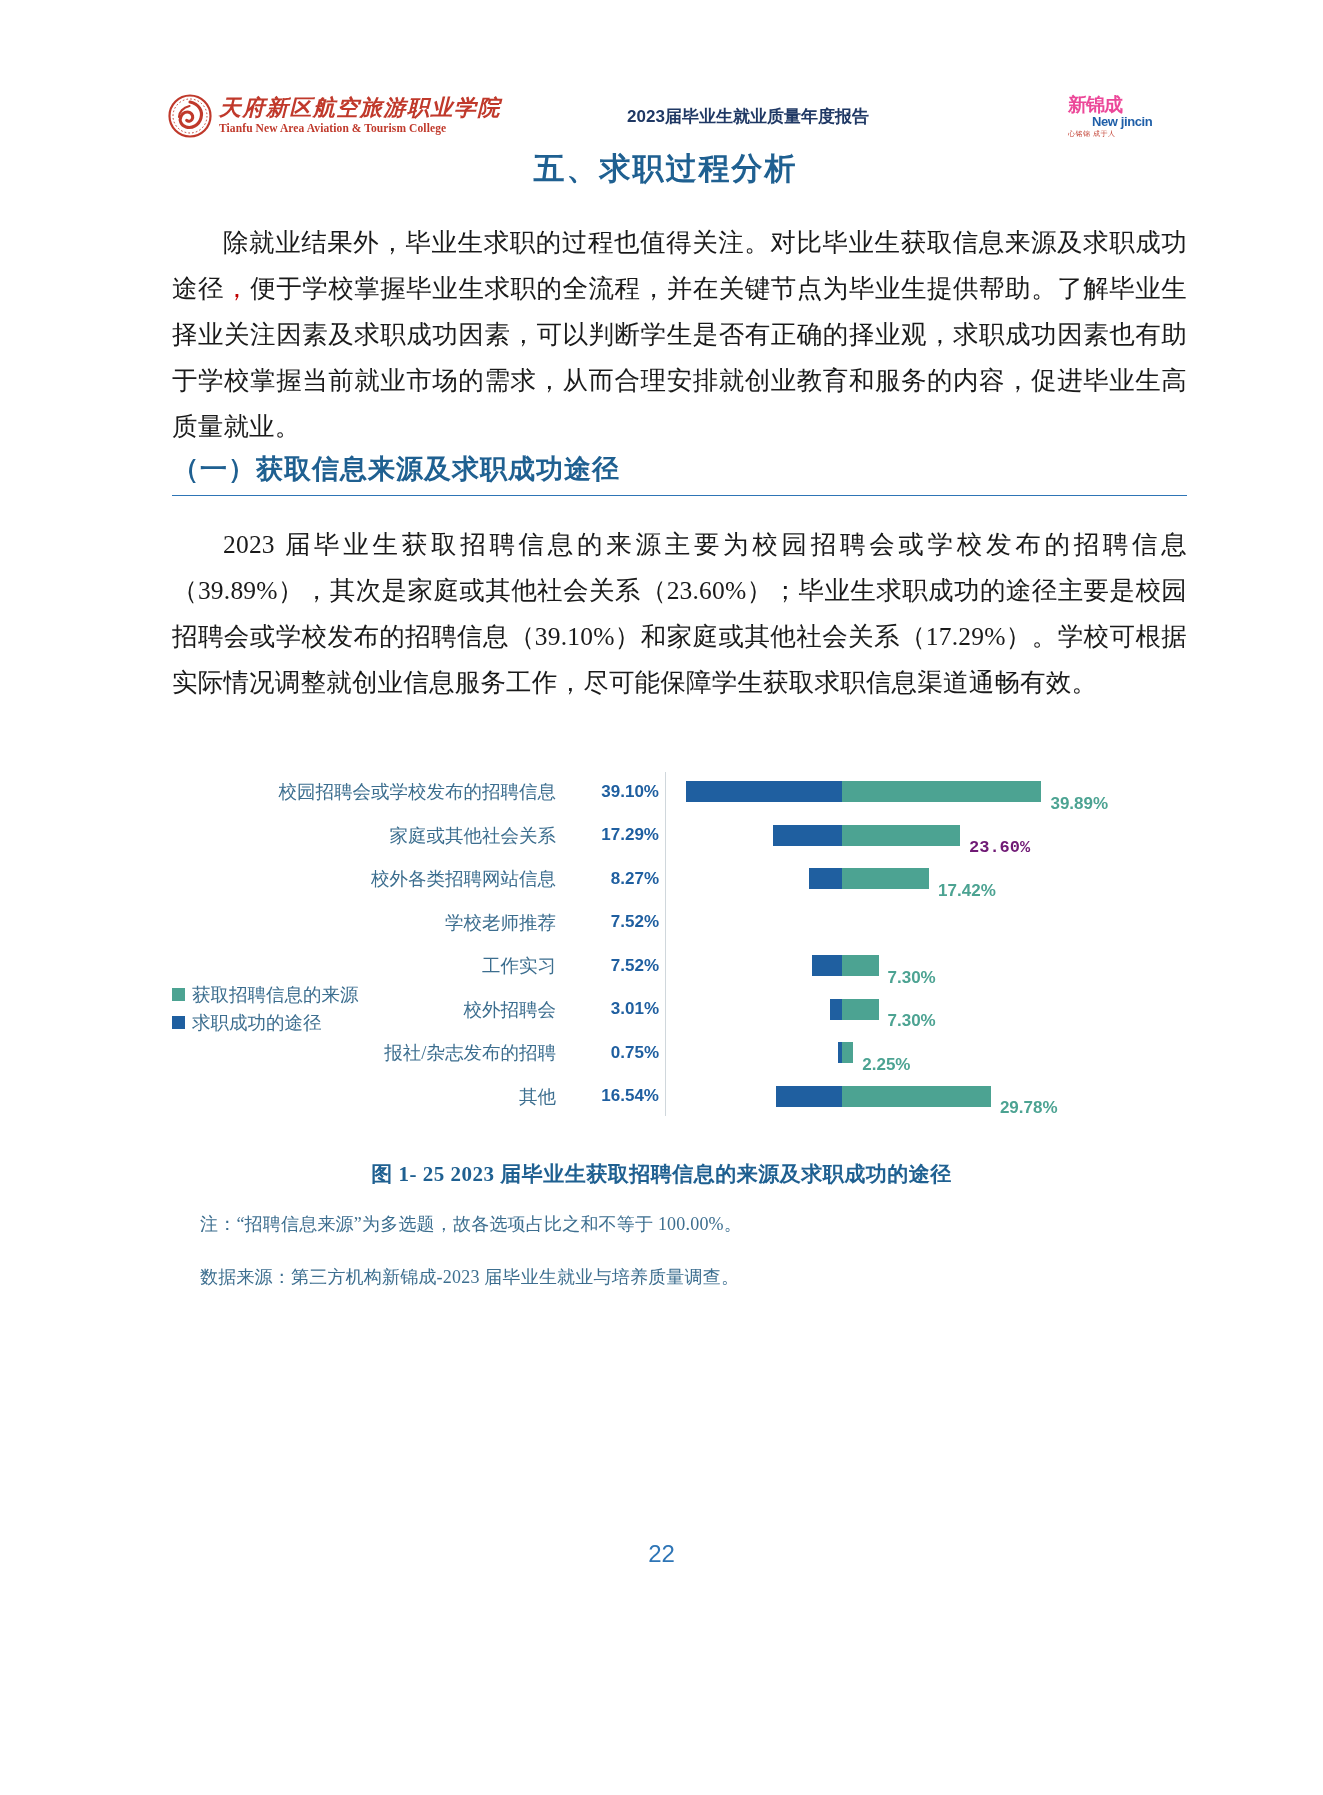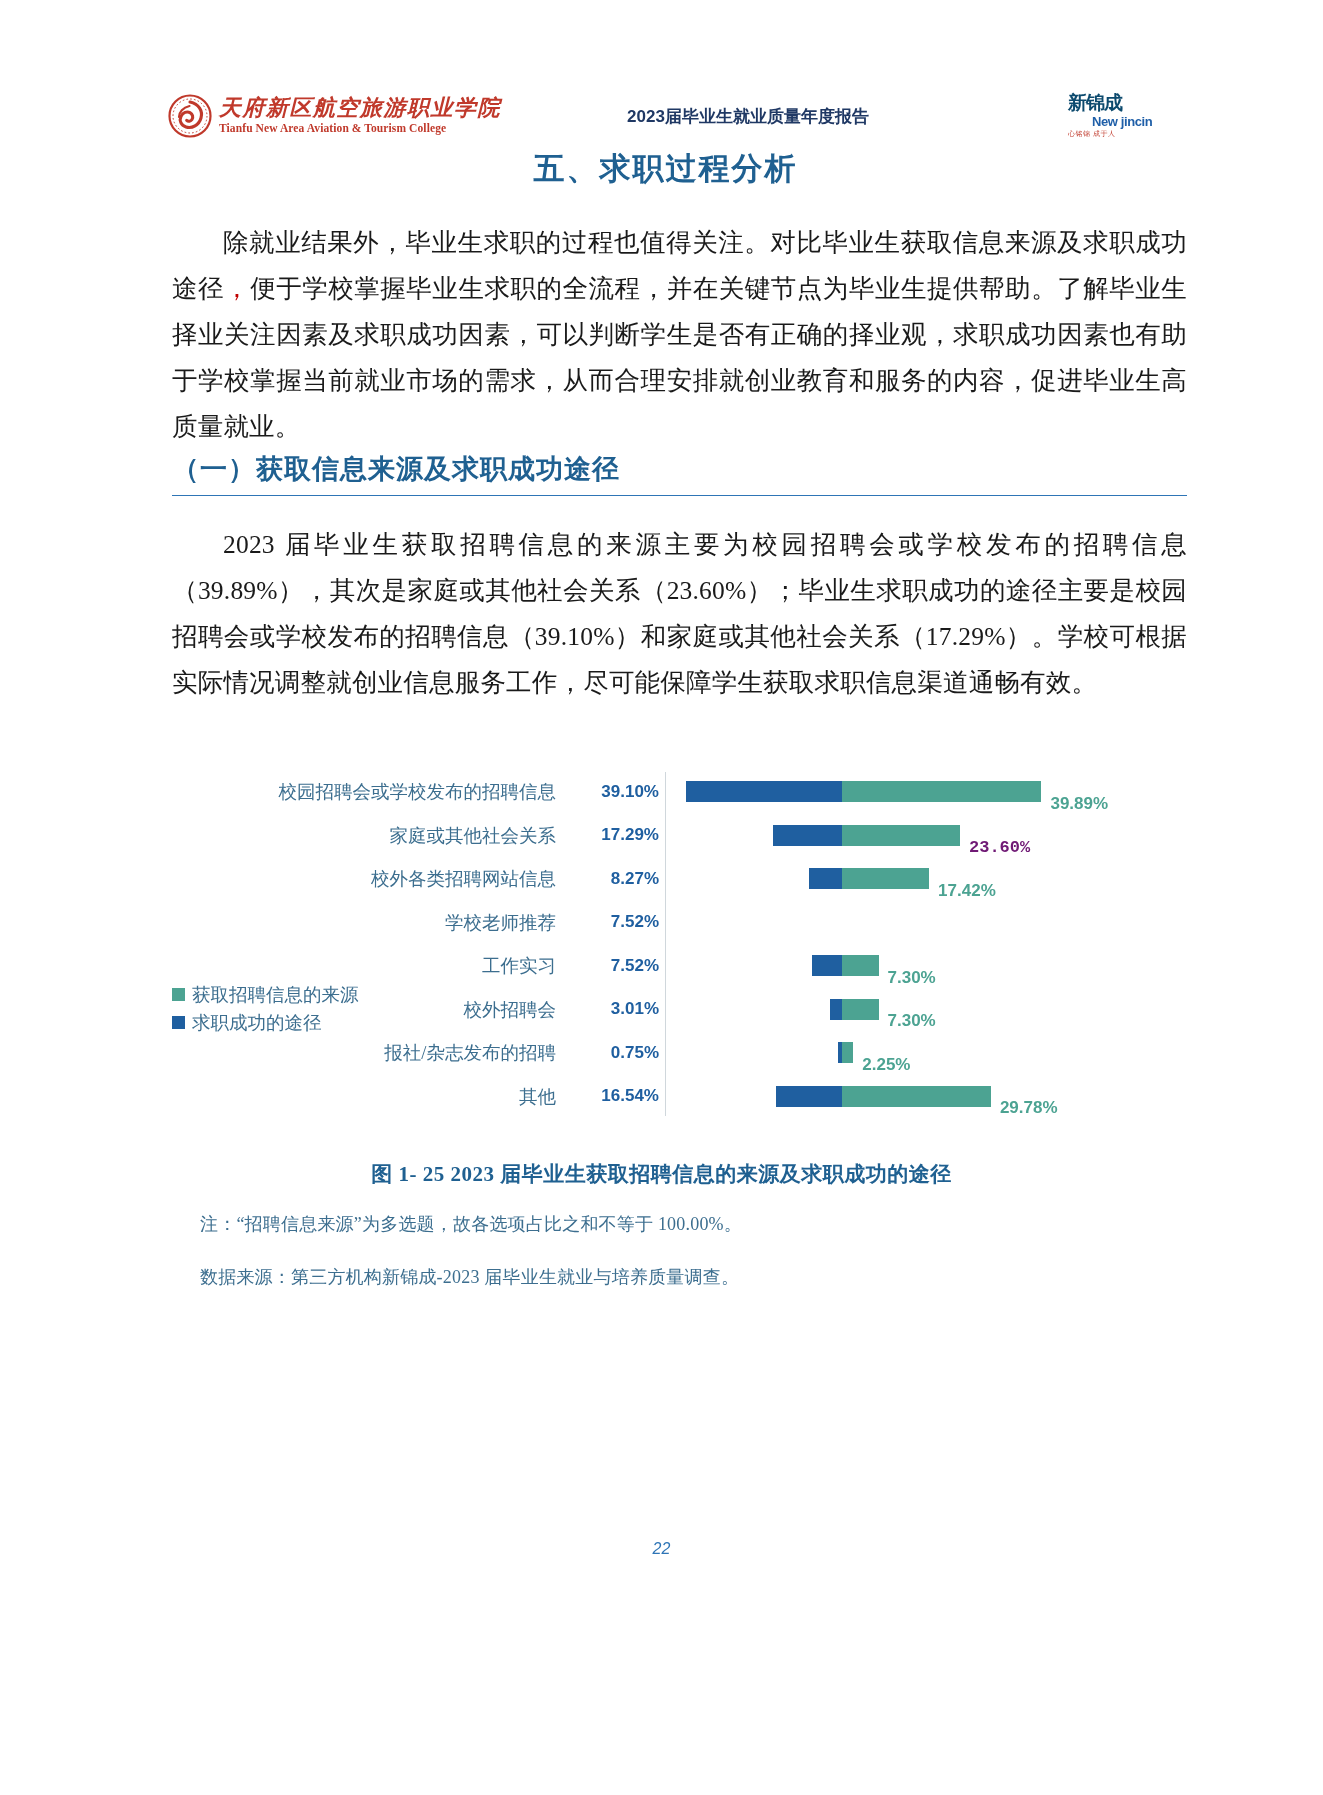--- a/index.html
+++ b/index.html
@@ -77,22 +77,22 @@
     white-space: nowrap;
     margin-left: -40px;
   }
   .brand-block {
     width: 90px;
     flex: 0 0 auto;
     text-align: left;
     line-height: 1.05;
   }
   .brand-cn {
-    color: #0c4a6e;
-    font-family: Liberation Mono, monospace;
+    color: #ec4899;
+    font-family: Liberation Serif, serif;
     font-weight: bold;
     font-size: 19px;
     letter-spacing: -1px;
   }
   .brand-en {
     color: #1F5FA8;
     font-family: "Liberation Sans", sans-serif;
     font-weight: bold;
     font-size: 13px;
     letter-spacing: -0.4px;
@@ -293,23 +293,22 @@
   #note1 { top: 1212px; }
   #note2 { top: 1265px; }
 
   .page-number {
     position: absolute;
     left: 0;
     top: 1540px;
     width: 1323px;
     text-align: center;
     font-family: "Liberation Sans", sans-serif;
-    font-size: 16px;
+    font-size: 24px;
     color: #2E75B6;
-    font-style: italic;
   }
 </style>
 </head>
 <body>
 
 <div class="page">
 
   <div class="header">
     <div class="logo-block">
       <span class="logo-seal">

